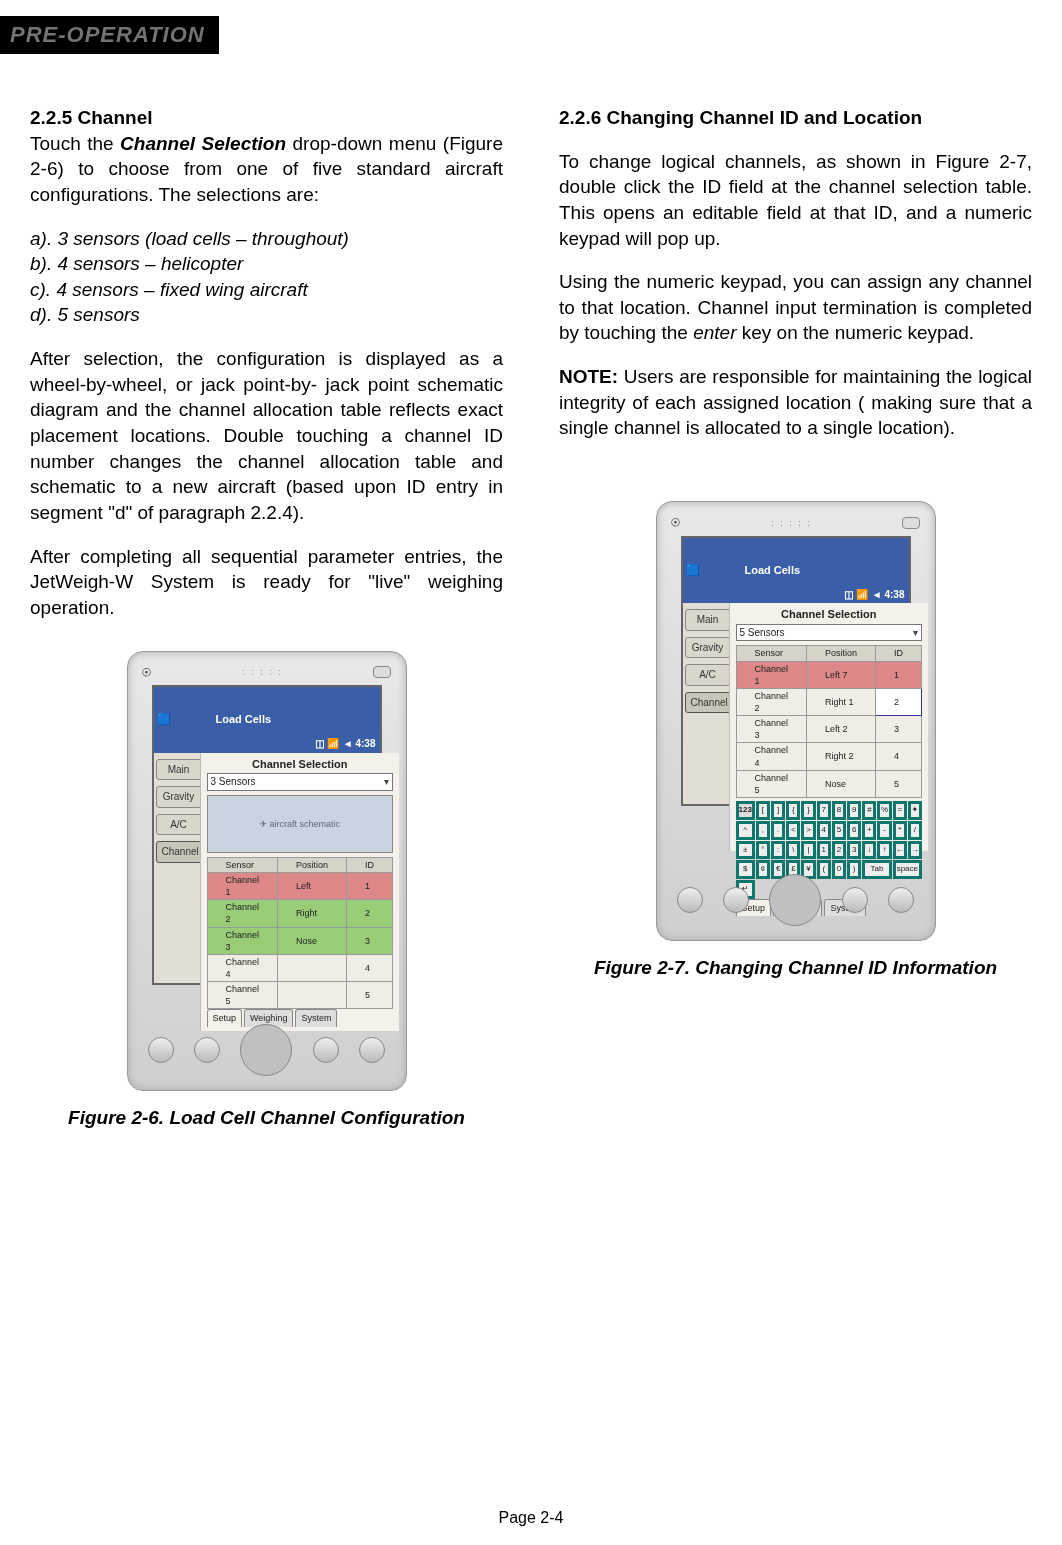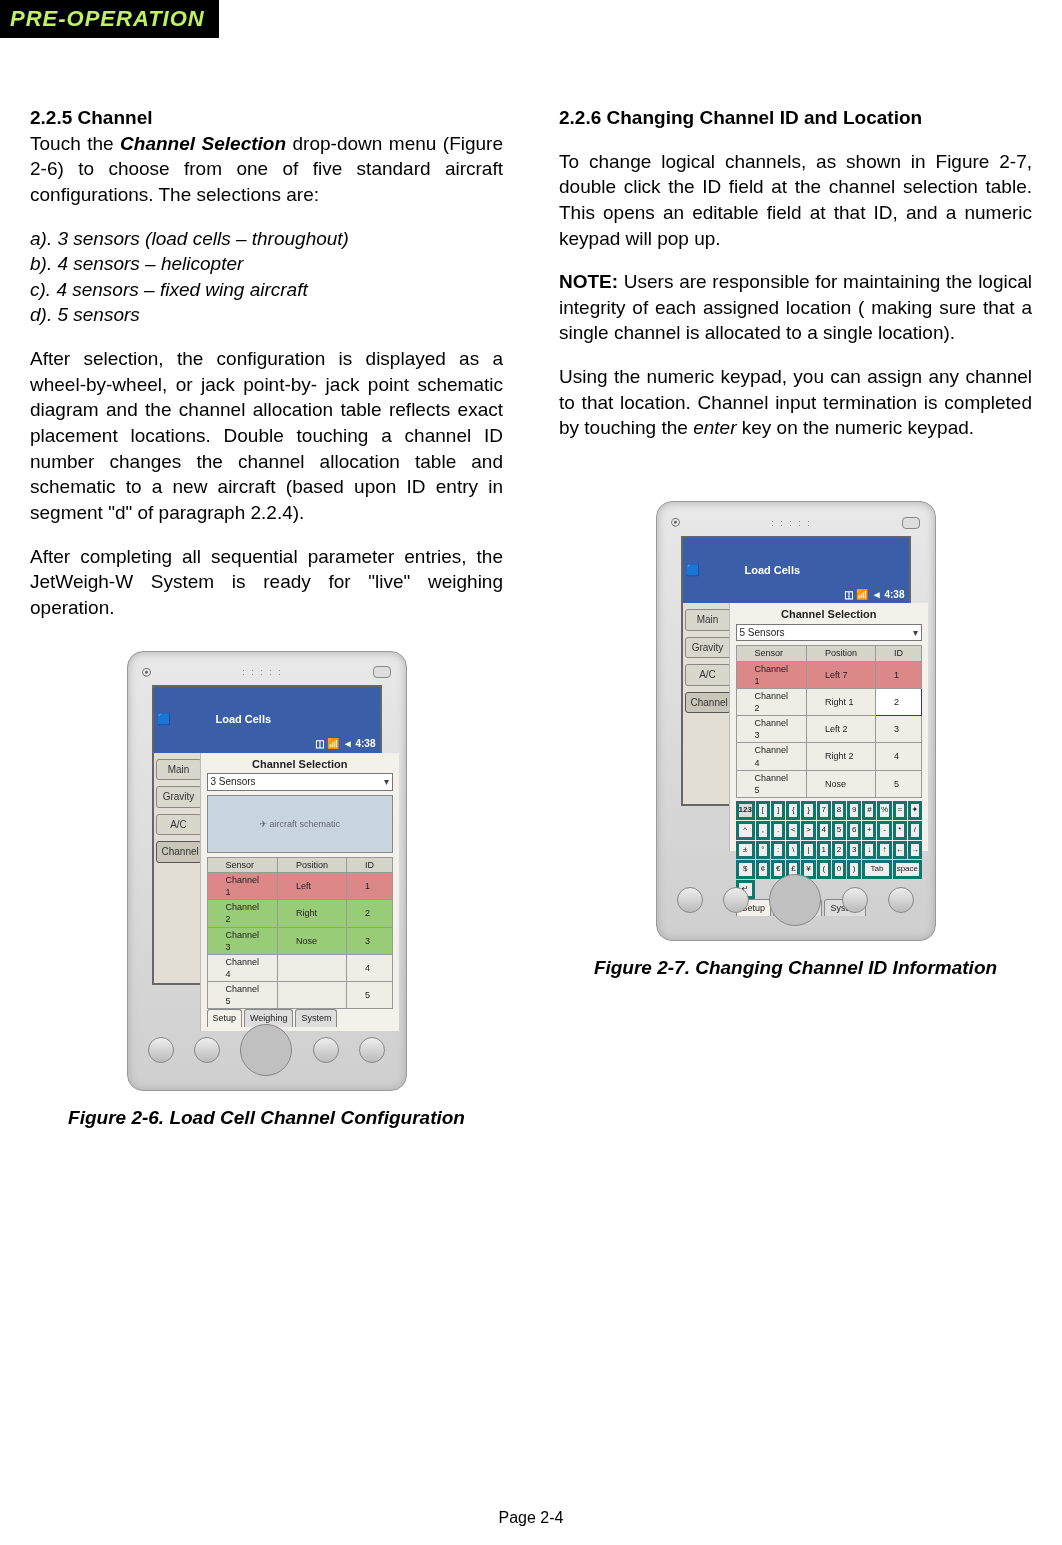--- a/index.html
+++ b/index.html
@@ -5,24 +5,24 @@
   * { margin: 0; padding: 0; box-sizing: border-box; }
   body {
     width: 1062px;
     height: 1545px;
     font-family: Arial, Helvetica, sans-serif;
     background: #fff;
     position: relative;
   }
   .header-tag {
     position: absolute;
-    top: 0;
+    top: 16px;
     left: 0;
     background: #000;
-    color: #bef264;
+    color: #737373;
     font-family: "Arial Black", sans-serif;
     font-style: italic;
     font-weight: 900;
     font-size: 22px;
     letter-spacing: 1px;
     padding: 6px 14px 6px 10px;
     text-transform: uppercase;
   }
   .columns {
     position: absolute;
@@ -311,24 +311,24 @@
         </div>
       </div>
       <div class="fig-caption">Figure 2-6. Load Cell Channel Configuration</div>
     </div>
   </div>
 
   <div class="col">
     <p><span class="sec-head">2.2.6 Changing Channel ID and Location</span></p>
     <p>To change logical channels, as shown in Figure 2-7, double click the ID field at the channel selection table. This opens an editable field at that ID, and a numeric keypad will pop up.</p>
     <p>
-      <span class="bold">NOTE:</span><span> Users are responsible for maintaining the logical integrity of each assigned location ( making sure that a single channel is allocated to a single location).</span>
+      <span>Using the numeric keypad, you can assign any channel to that location. Channel input termination is completed by touching the </span><span class="inline-it">enter</span><span> key on the numeric keypad.</span>
     </p>
     <p>
-      <span>Using the numeric keypad, you can assign any channel to that location. Channel input termination is completed by touching the </span><span class="inline-it">enter</span><span> key on the numeric keypad.</span>
+      <span class="bold">NOTE:</span><span> Users are responsible for maintaining the logical integrity of each assigned location ( making sure that a single channel is allocated to a single location).</span>
     </p>
 
     <div class="fig-wrap" style="margin-top:60px;">
       <div class="pda">
         <div class="pda-speaker">
           <span>⦿</span>
           <span class="dots">: : : : :</span>
           <span class="cam"></span>
         </div>
         <div class="screen screen-v2">

